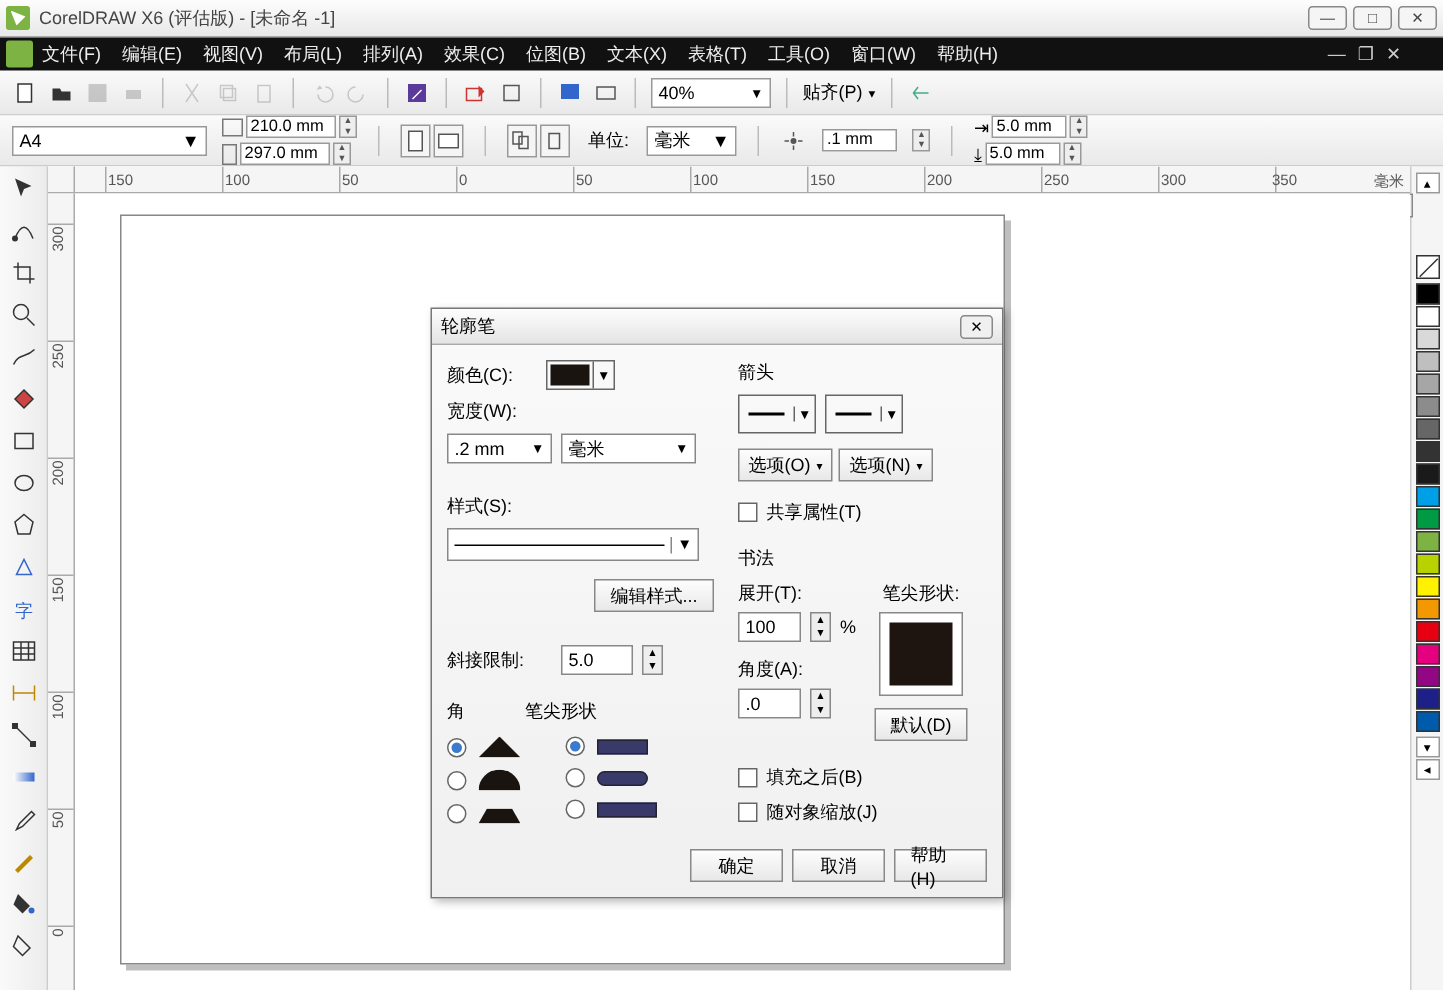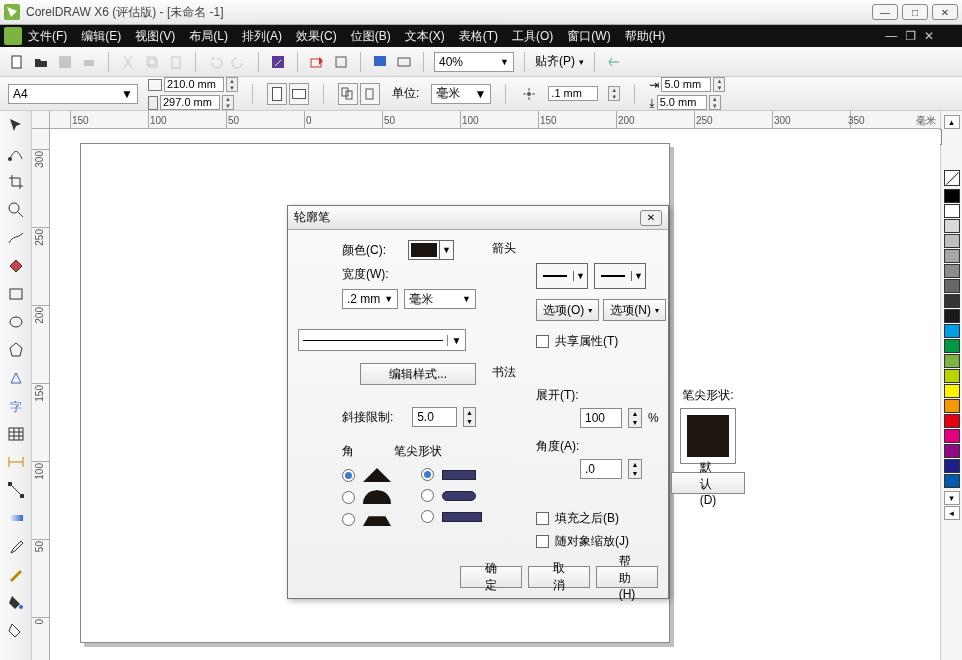--- a/index.html
+++ b/index.html
@@ -66,32 +66,32 @@
 .swatch { width: 16px; height: 14px; border: 1px solid #333; }
 
 
 .dialog { position: absolute; top: 205px; left: 287px; width: 382px; background: linear-gradient(#fafafa,#f0f0f0); border: 1px solid #777; box-shadow: 2px 2px 6px rgba(0,0,0,0.3); }
 .dlg-title { height: 24px; background: linear-gradient(#fdfdfd,#e4e4e4); border-bottom: 1px solid #aaa; display: flex; align-items: center; padding: 0 6px; text-align: right; }
 .dlg-title .x { margin-left: auto; width: 22px; height: 16px; border: 1px solid #888; border-radius: 3px; background: #f0f0f0; display:flex; align-items:center; justify-content:center; font-size:10px; }
 .dlg-body { padding: 10px; display: flex; gap: 16px; }
 .col { display: flex; flex-direction: column; gap: 6px; }
 .col.left { width: 178px; }
 .col.right { flex: 1; }
-.row { display: flex; align-items: center; gap: 6px; margin-left: 44px; }
+.row { display: flex; align-items: center; gap: 6px; }
 .lbl { width: 60px; }
 .color-dd { width: 46px; height: 20px; border: 1px solid #666; display:flex; }
 .color-dd .sw { flex:1; margin:2px; background:#1a1410; }
 .color-dd .ar { width:14px; border-left:1px solid #666; display:flex; align-items:center; justify-content:center; font-size:9px; }
 .num-inp { width: 58px; height: 20px; border: 1px solid #888; background: #fff; padding: 0 4px; display:flex; align-items:center; }
 .sel { height: 20px; border: 1px solid #888; background: #fff; padding: 0 4px; display:flex; align-items:center; }
 .sel .dd { margin-left:auto; font-size:9px; }
 .style-sel { width: 168px; height: 22px; border: 1px solid #888; background:#fff; display:flex; align-items:center; }
 .style-sel .line { flex:1; height:1px; background:#000; margin:0 4px;}
 .style-sel .ar { width:18px; border-left:1px solid #888; display:flex; align-items:center; justify-content:center; font-size:10px; }
-.btn { height: 22px; border: 1px solid #888; background: linear-gradient(#fdfdfd,#e8e8e8); padding: 0 28px; display:flex; align-items:center; justify-content:center; }
+.btn { height: 22px; border: 1px solid #888; background: linear-gradient(#fdfdfd,#e8e8e8); padding: 0 10px; display:flex; align-items:center; justify-content:center; }
 .fieldset-lbl { font-size: 12px; margin-top: 4px; }
 .radio-col { display:flex; flex-direction:column; gap:8px; margin-top:2px; }
 .radio-row { display:flex; align-items:center; gap:8px; }
 .radio { width:13px; height:13px; border:1px solid #666; border-radius:50%; background:#fff; position:relative; }
 .radio.sel::after { content:""; position:absolute; top:2px; left:2px; width:7px; height:7px; border-radius:50%; background:#3b7acc; }
 .corner-shape { width: 28px; height: 14px; background:#1a1410; }
 .corner-shape.sharp { clip-path: polygon(0 100%, 50% 0, 100% 100%); }
 .corner-shape.round { border-radius: 14px 14px 0 0; clip-path: polygon(0 100%, 0 40%, 20% 10%, 50% 0, 80% 10%, 100% 40%, 100% 100%); }
 .corner-shape.bevel { clip-path: polygon(0 100%, 20% 30%, 80% 30%, 100% 100%); }
 .cap-shape { width: 34px; height: 10px; background:#3a3a6a; border: 1px solid #223; }
@@ -532,20 +532,21 @@
         <div class="sel" style="width:70px">
             <span>.2 mm</span>
             <span class="dd">▼</span>
           </div>
         <div class="sel" style="width:90px">
             <span>毫米</span>
             <span class="dd">▼</span>
           </div>
       </div>
       <div style="height:8px"></div>
+      <div><span>样式(S):</span></div>
       <div class="style-sel">
           <div class="line"></div>
           <div class="ar">▼</div>
         </div>
       <div class="row" style="justify-content:flex-end; margin-top:6px;">
         <div class="btn">编辑样式...</div>
       </div>
       <div style="height:10px"></div>
       <div class="row">
         <span style="width:70px">斜接限制:</span>

